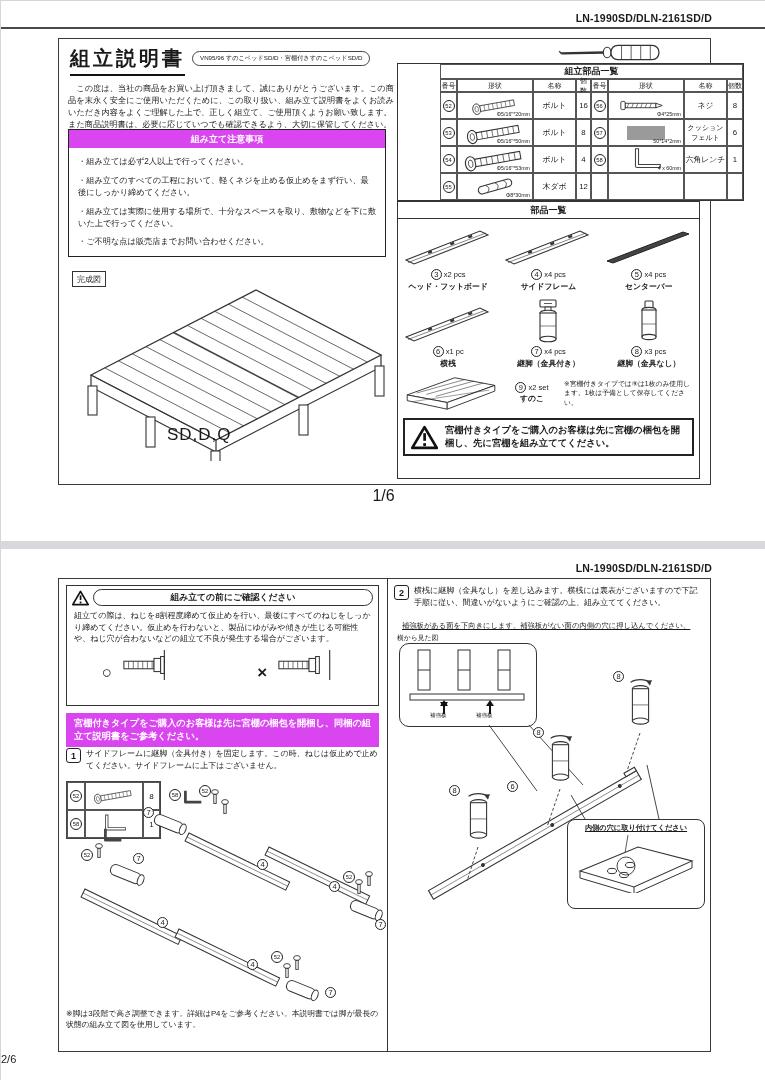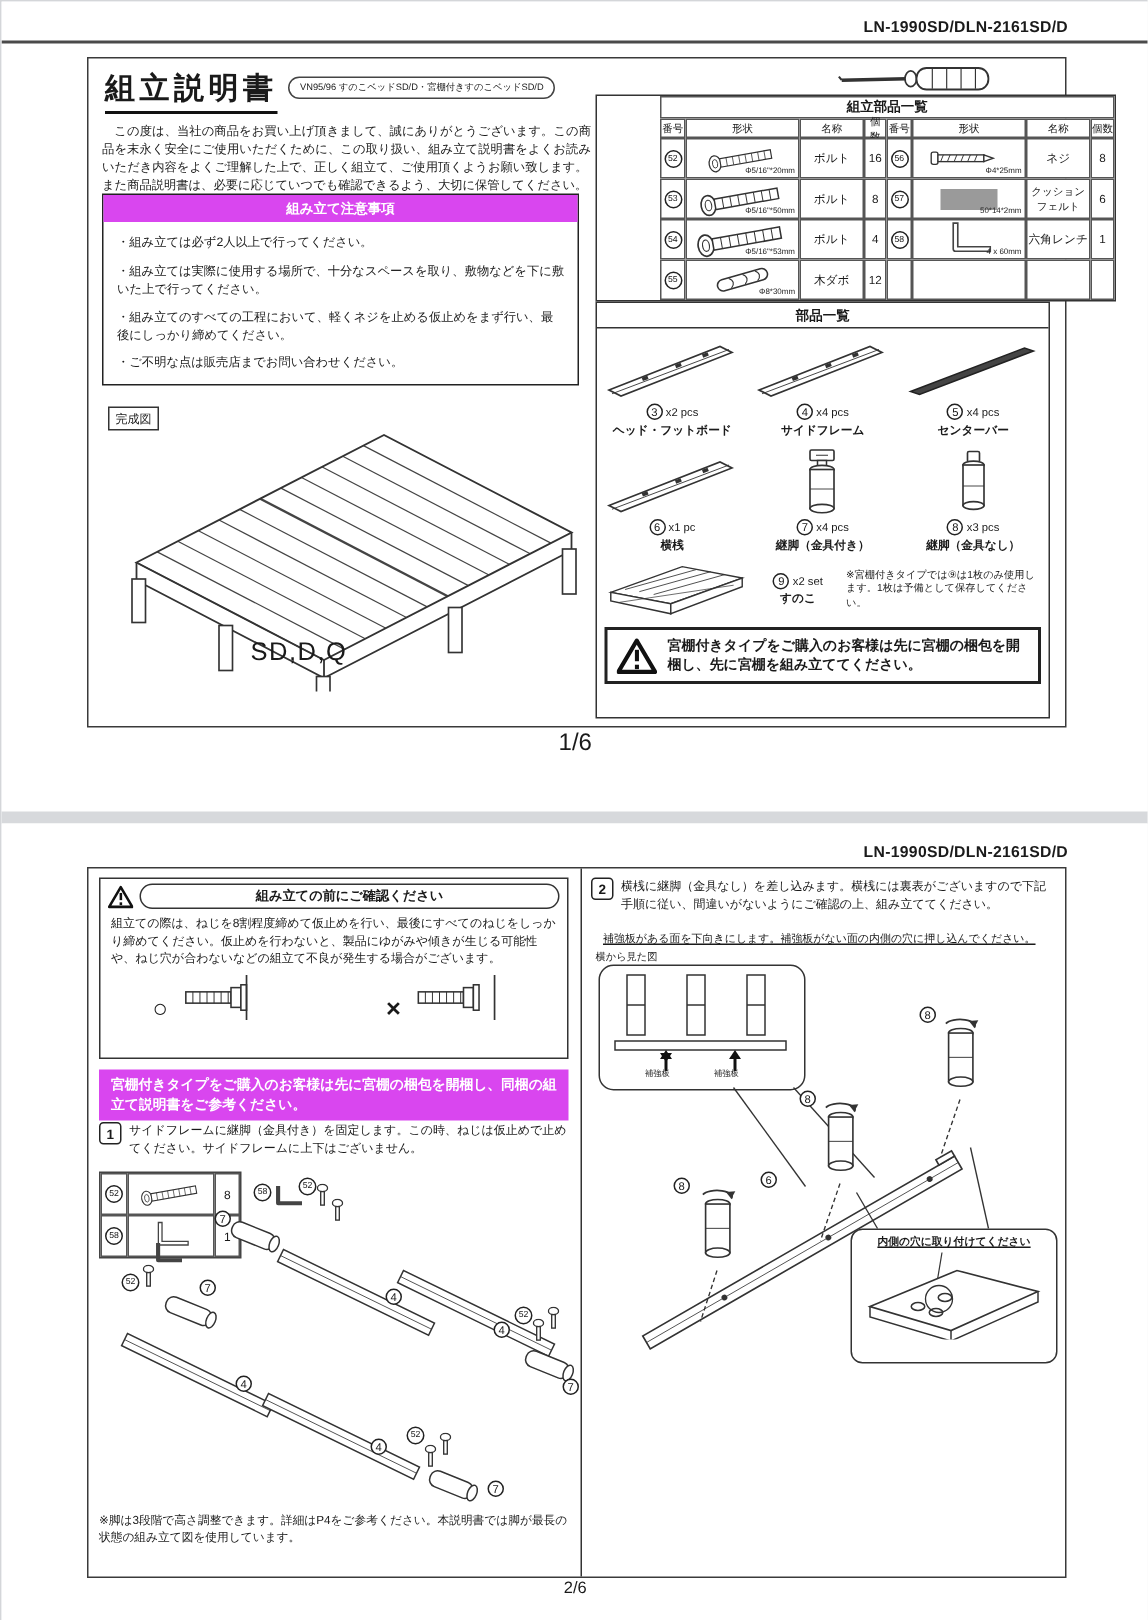--- a/index.html
+++ b/index.html
@@ -137,22 +137,22 @@
       <div class="abs" style="left:11px;top:6px;font-size:20px;font-weight:bold;letter-spacing:3px;border-bottom:2.5px solid #111;padding-bottom:2px;">組立説明書</div>
       <div class="abs" style="left:133px;top:12px;font-size:6.2px;border:1px solid #444;border-radius:8px;padding:2px 7px;white-space:nowrap;">VN95/96 すのこベッドSD/D・宮棚付きすのこベッドSD/D</div>
 
       <div class="abs jp-s" style="left:9px;top:44px;width:326px;white-space:pre-line;text-align:justify;font-family:Liberation Mono, monospace;">　この度は、当社の商品をお買い上げ頂きまして、誠にありがとうございます。この商品を末永く安全にご使用いただくために、この取り扱い、組み立て説明書をよくお読みいただき内容をよくご理解した上で、正しく組立て、ご使用頂くようお願い致します。
 また商品説明書は、必要に応じていつでも確認できるよう、大切に保管してください。</div>
 
       <div class="abs" style="left:9px;top:90px;width:316px;border:1.6px solid #222;">
         <div class="blackbar" style="font-size:9px;padding:2.5px 0;">組み立て注意事項</div>
         <div style="padding:8px 9px 5px;">
           <div class="jp-s" style="margin-bottom:7px;">・組み立ては必ず2人以上で行ってください。</div>
+          <div class="jp-s" style="margin-bottom:7px;">・組み立てのすべての工程において、軽くネジを止める仮止めをまず行い、最後にしっかり締めてください。</div>
           <div class="jp-s" style="margin-bottom:7px;">・組み立ては実際に使用する場所で、十分なスペースを取り、敷物などを下に敷いた上で行ってください。</div>
-          <div class="jp-s" style="margin-bottom:7px;">・組み立てのすべての工程において、軽くネジを止める仮止めをまず行い、最後にしっかり締めてください。</div>
           <div class="jp-s" style="margin-bottom:3px;">・ご不明な点は販売店までお問い合わせください。</div>
         </div>
       </div>
 
       <div class="abs" style="left:13px;top:232px;font-size:8px;border:1.2px solid #333;padding:1.5px 4px;">完成図</div>
 
       <span class="abs" style="left:22px;top:236px;">
         <svg width="310" height="186" viewBox="0 0 310 186">
           <g stroke="#444" stroke-width="0.8" fill="none">
             <line x1="10" y1="100" x2="135" y2="165"></line>
@@ -588,15 +588,15 @@
             <path d="M8,38 L8,45 L62,61 L62,54 M120,28 L120,35 L62,61" fill="none" stroke="#333" stroke-width="1"></path>
             <ellipse cx="40" cy="38" rx="4.5" ry="2.6" fill="#fff" stroke="#333" stroke-width="1"></ellipse>
             <ellipse cx="58" cy="32" rx="4.5" ry="2.6" fill="#fff" stroke="#333" stroke-width="1"></ellipse>
             <ellipse cx="52" cy="42" rx="4.5" ry="2.6" fill="#fff" stroke="#333" stroke-width="1"></ellipse>
             <circle cx="54" cy="33" r="9" fill="none" stroke="#333" stroke-width="0.9"></circle>
           </svg>
         </div>
       </div>
     </div>
 
-    <div class="abs" style="top:504px;left:0;width:765px;text-align:center;font-size:11px;">2/6</div>
+    <div class="abs" style="top:504px;left:0;width:765px;text-align:left;font-size:11px;">2/6</div>
   </div>
 </div>
 
 </body></html>

